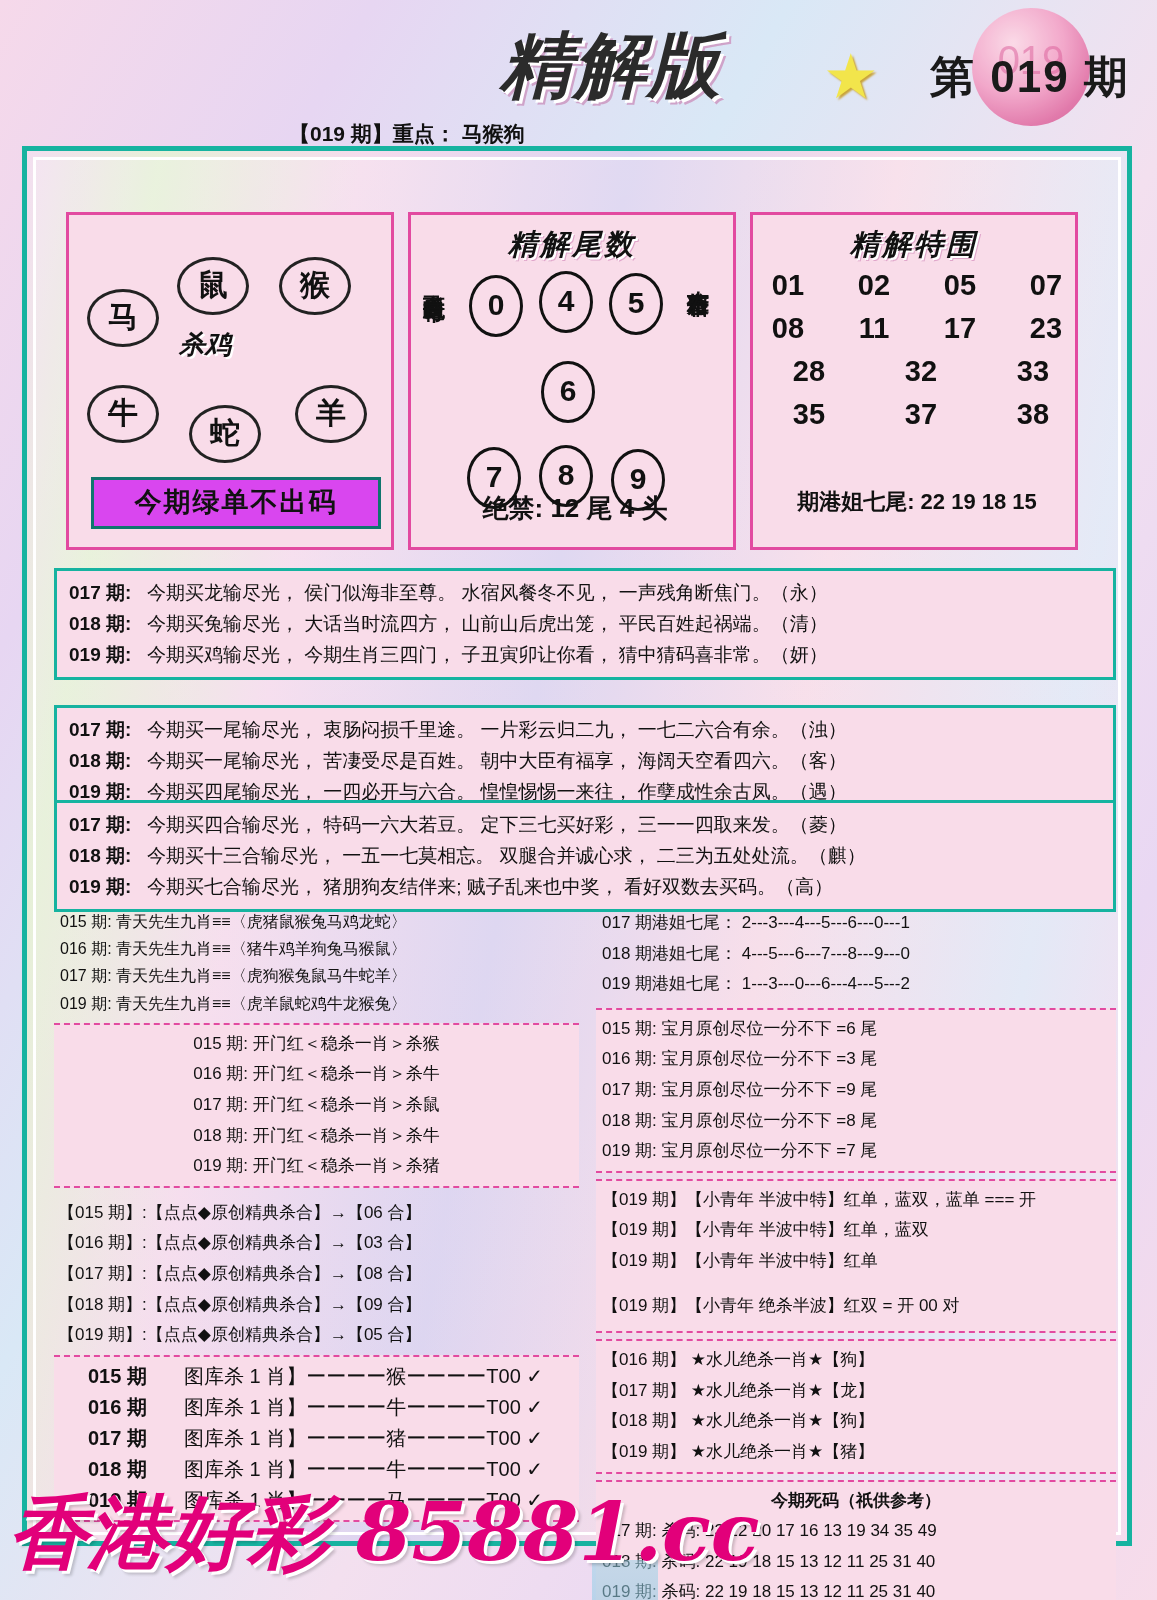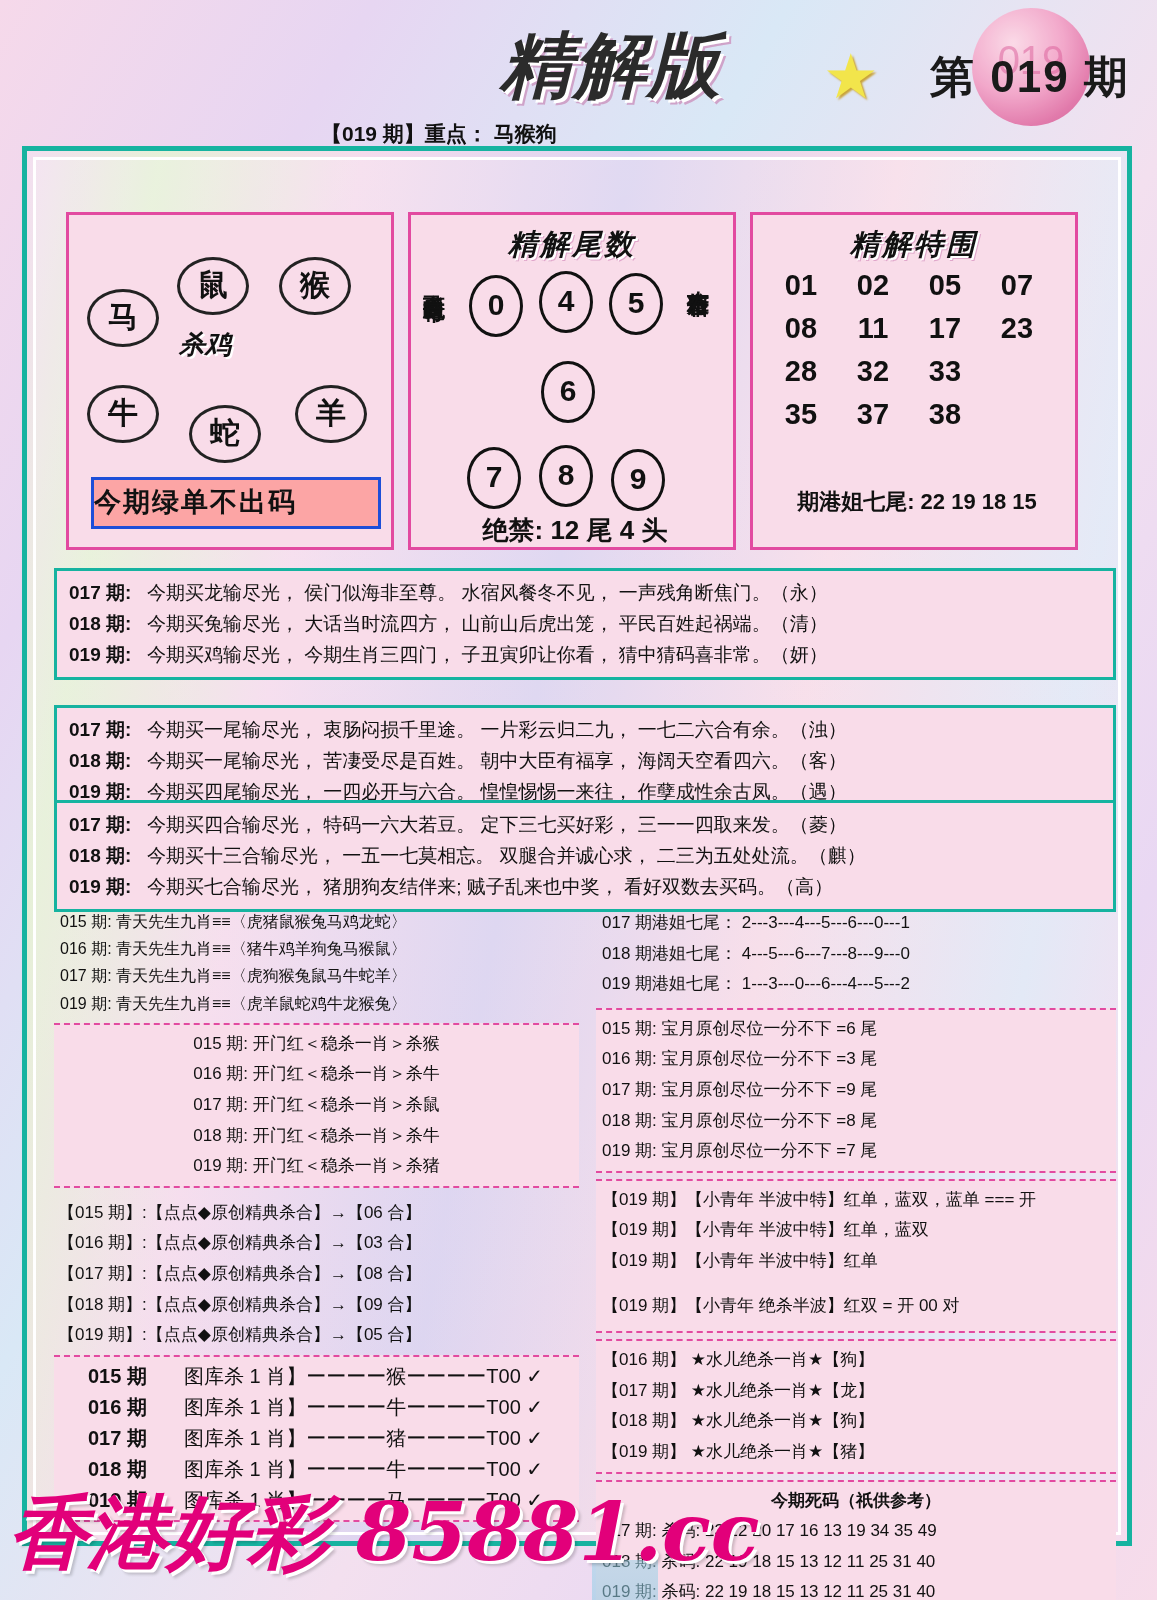--- a/index.html
+++ b/index.html
@@ -26,21 +26,21 @@
   }
   .hdr-ball{
     position:absolute;left:972px;top:8px;width:118px;height:118px;border-radius:50%;
     background:radial-gradient(circle at 35% 30%,#ffd9e6 0%,#f49ec4 45%,#e0689f 75%,#c94c86 100%);
     opacity:.85;
   }
   .hdr-ball span{
     position:absolute;left:0;top:30px;width:118px;text-align:center;font-size:40px;color:#d9468a;opacity:.5;
   }
   .hdr-sub{
-    position:absolute;left:321px;top:120px;font-size:21px;font-weight:bold;color:#111;
+    position:absolute;left:289px;top:120px;font-size:21px;font-weight:bold;color:#111;
   }
   
   .frame{
     position:absolute;left:22px;top:146px;width:1110px;height:1400px;
     border:5px solid #16b3a0;
     background:linear-gradient(100deg,#f3dff0 0%,#e6f0d8 10%,#f5dced 25%,#dcd4f0 45%,#f7dde9 65%,#e2e8f6 85%,#f6dcee 100%);
     box-sizing:border-box;
     padding:6px;
   }
   .frame-inner{
@@ -64,42 +64,42 @@
     position:absolute;width:66px;height:52px;border-radius:50%;
     border:3px solid #222;background:#f9dce9;
     font-size:30px;font-weight:bold;color:#111;text-align:center;line-height:50px;
   }
   .killtxt{
     position:absolute;font-family:"DejaVu Serif",serif;font-weight:bold;font-style:italic;
     font-size:26px;color:#111;text-shadow:2px 2px 0 #fff;
   }
   .greenbar{
     position:absolute;left:22px;top:262px;width:284px;height:46px;
-    border:3px solid #1d4ed8;background:#fca5a5;color:#111;
-    font-size:27px;font-weight:bold;text-align:left;line-height:44px;letter-spacing:2px;
+    border:3px solid #0f766e;background:#d946ef;color:#111;
+    font-size:27px;font-weight:bold;text-align:center;line-height:44px;letter-spacing:2px;
   }
   
   #box2{left:372px;top:52px;width:328px;height:338px;}
   .vtext{
     position:absolute;writing-mode:vertical-rl;text-orientation:upright;
     font-size:22px;font-weight:bold;color:#111;line-height:1.05;letter-spacing:1px;
   }
   .tball{
     position:absolute;width:48px;height:56px;border-radius:50%;
     border:3px solid #111;background:#f9dce9;
     font-size:30px;font-weight:bold;text-align:center;line-height:54px;color:#111;
   }
   .forbid{
-    position:absolute;left:10px;top:298px;width:308px;text-align:center;
+    position:absolute;left:10px;top:276px;width:308px;text-align:center;
     font-size:26px;font-weight:bold;color:#111;
   }
   
   #box3{left:714px;top:52px;width:328px;height:338px;}
   .numgrid{position:absolute;left:12px;top:54px;width:304px;}
-  .numrow{display:flex;justify-content:flex-start;margin-bottom:10px;}
+  .numrow{display:flex;justify-content:flex-end;margin-bottom:10px;gap:40px;}
   .numrow span{width:72px;text-align:center;font-size:29px;font-weight:bold;color:#111;}
   .eatcode{
     position:absolute;left:8px;top:272px;width:312px;text-align:center;
     font-size:22px;font-weight:bold;color:#111;
   }
   
   .vblock{
     position:absolute;left:18px;width:1062px;box-sizing:border-box;
     border:3px solid #16b3a0;background:#f9dce9;padding:7px 12px;
   }

